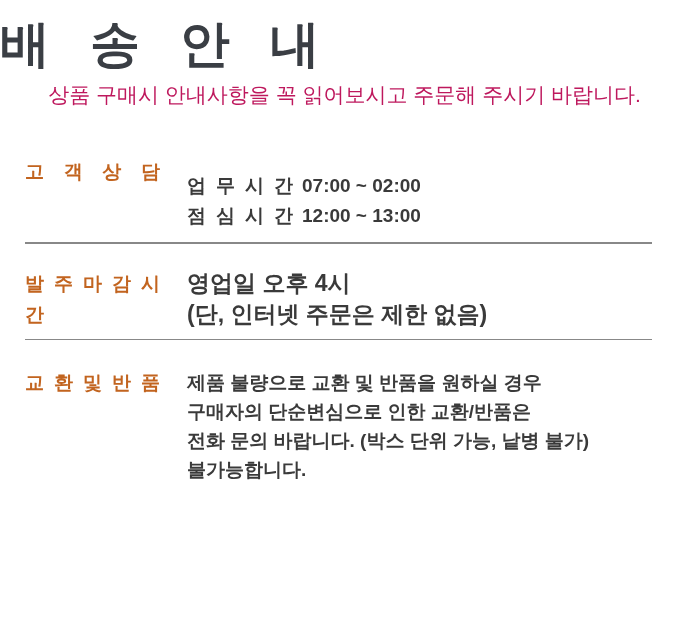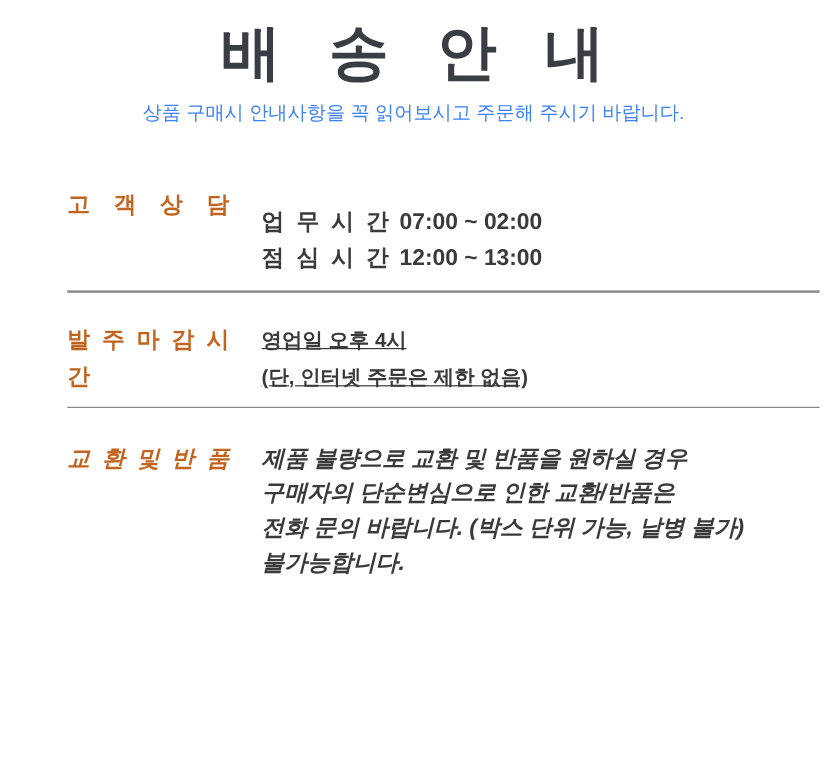--- a/index.html
+++ b/index.html
@@ -7,38 +7,38 @@
     position: relative;
     width: 689px;
     height: 638px;
     background: #ffffff;
     font-family: "Liberation Sans", "DejaVu Sans", sans-serif;
     color: #3a3a3a;
     overflow: hidden;
   }
   .title {
     margin-top: 16px;
-    text-align: center;
+    text-align: left;
     font-size: 50px;
     line-height: 56px;
     font-weight: 700;
     color: #3a3e44;
     word-spacing: 24px;
     letter-spacing: 1px;
   }
   .subtitle {
     margin-top: 12px;
     text-align: center;
-    font-size: 16px;
+    font-size: 21px;
     line-height: 21px;
     font-weight: 400;
-    color: #3b82f6;
+    color: #be185d;
   }
   .content {
-    margin-left: 56px;
+    margin-left: 25px;
     width: 627px;
   }
   .section { display: flex; align-items: flex-start; }
   .section.first { margin-top: 52px; }
   .section-heading {
     width: 135px;
     margin-right: 27px;
     flex: 0 0 auto;
     font-size: 19px;
     font-weight: 700;
@@ -58,23 +58,23 @@
   }
   .info-value { margin-left: 9px; }
   .row-spacer { height: 14px; }
   .divider {
     height: 1.5px;
     background: #888888;
     margin-top: 11px;
   }
   .divider.second { margin-top: 9px; }
   .section.mid { margin-top: 24px; }
-  .section.mid .text-line { font-size: 17px; font-weight: 700; line-height: 31px; text-decoration: underline; }
+  .section.mid .text-line { font-size: 23px; font-weight: 700; line-height: 31px; }
   .section.mid .section-heading { line-height: 31px; }
-  .section.last { margin-top: 28px; font-style: italic; }
+  .section.last { margin-top: 28px; }
   .section.last .text-line { font-size: 19px; font-weight: 700; line-height: 29px; }
   .section.last .section-heading { line-height: 29px; }
 </style>
 </head>
 <body>
 
 <div class="page">
 
   <div class="title">배 송 안 내</div>
   <div class="subtitle">상품 구매시 안내사항을 꼭 읽어보시고 주문해 주시기 바랍니다.</div>

